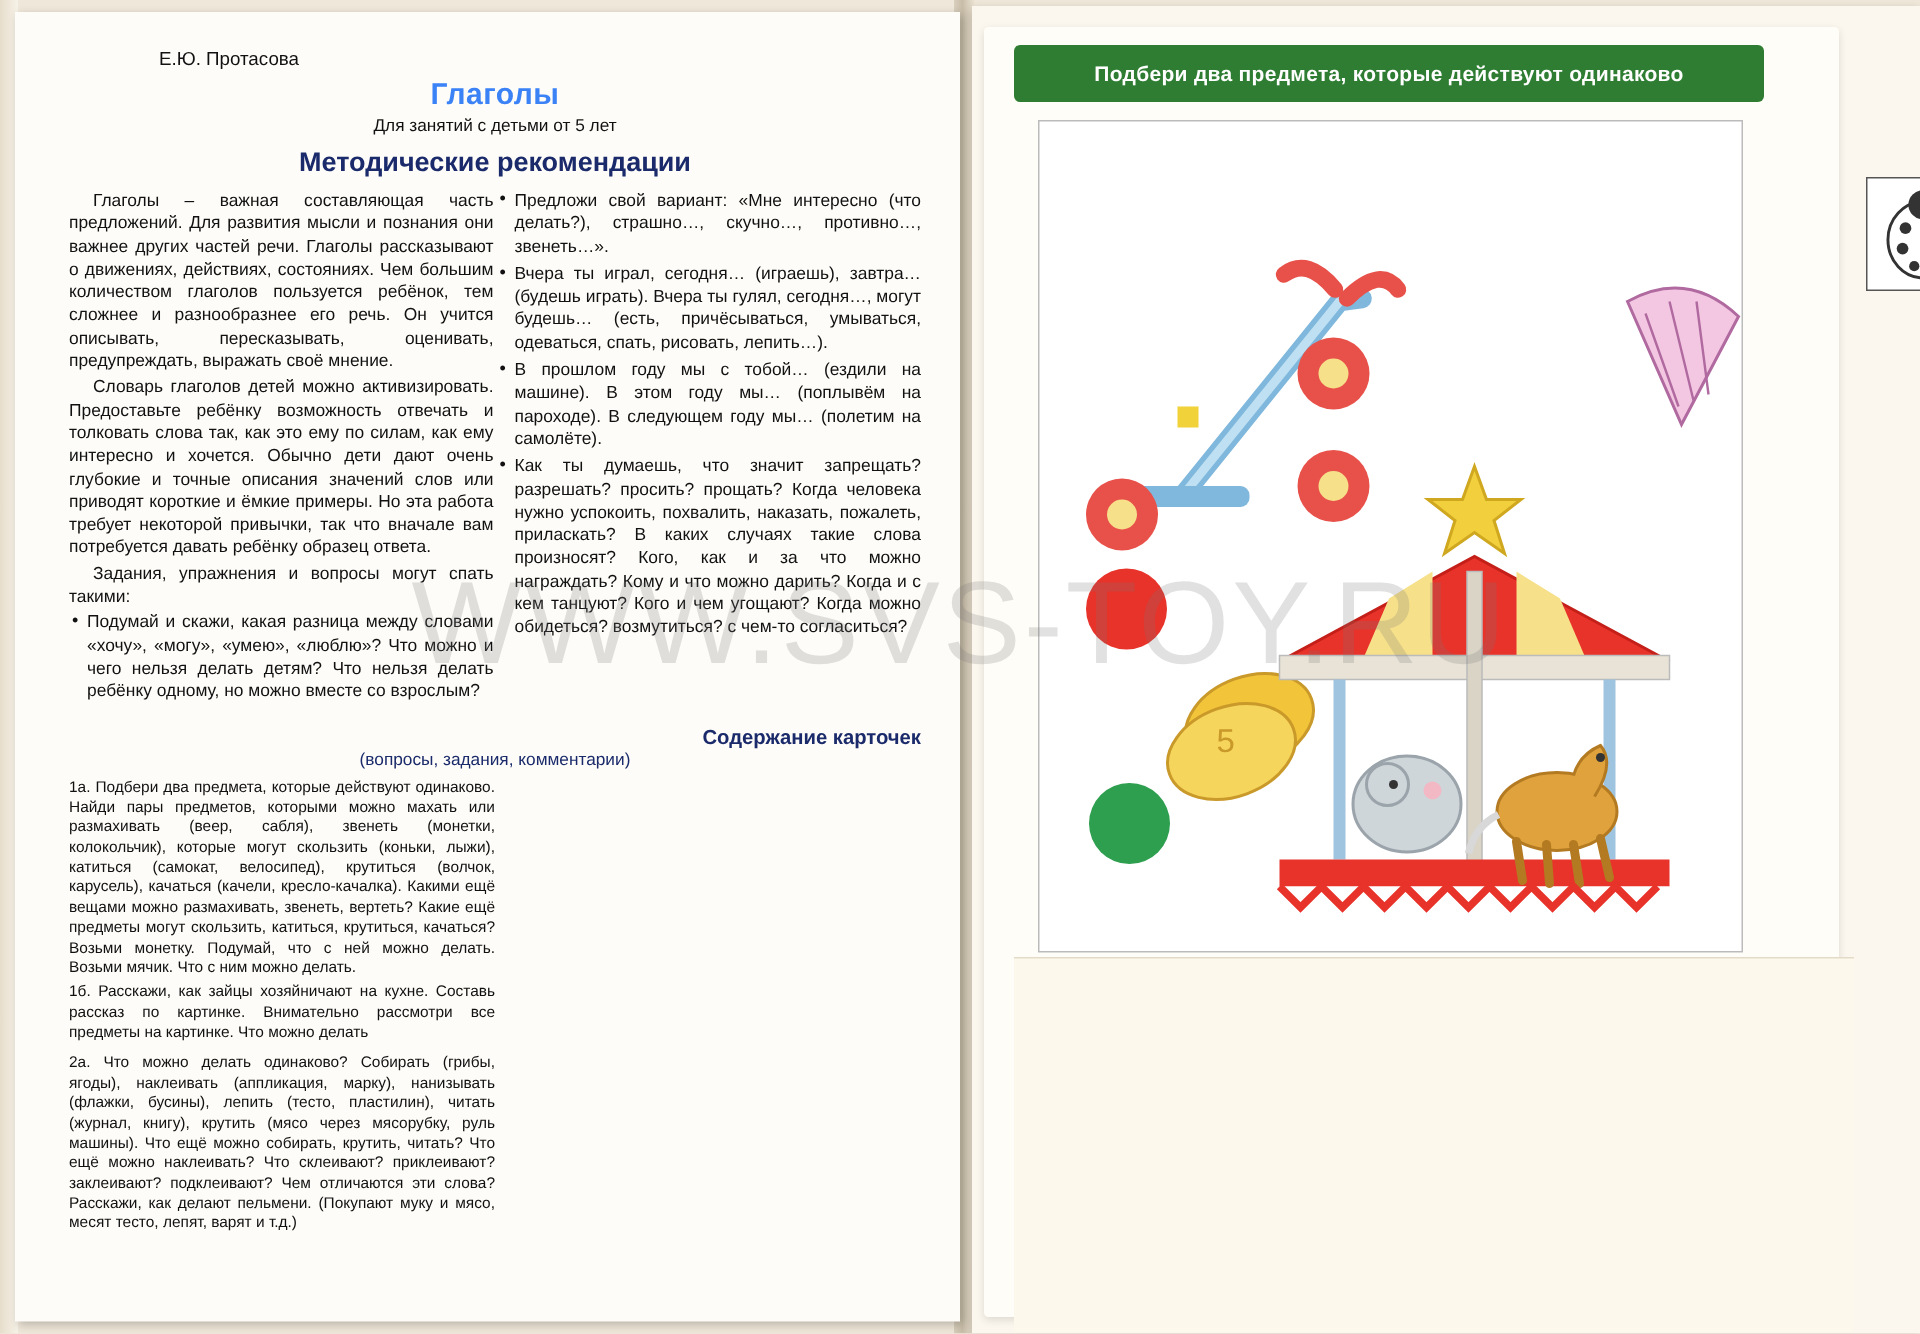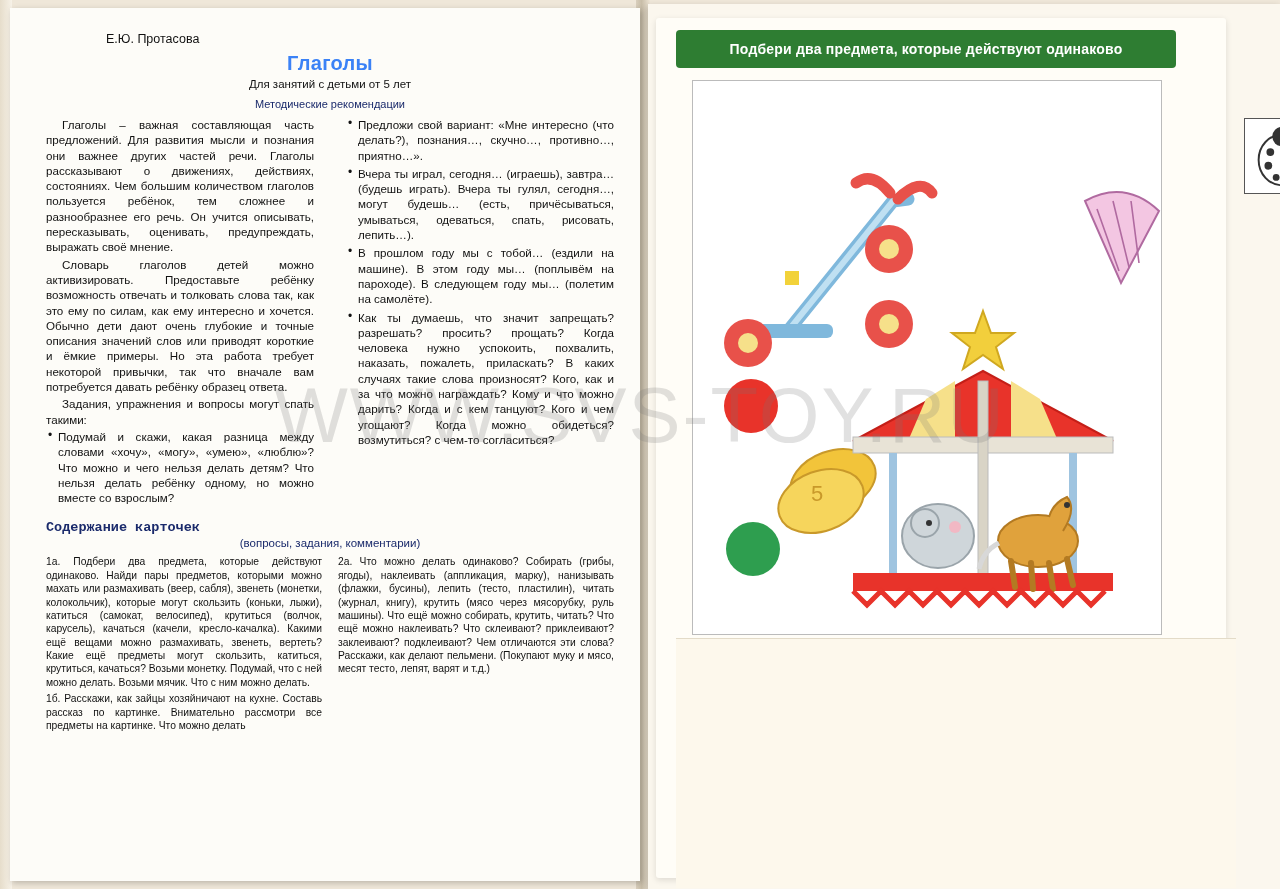--- a/index.html
+++ b/index.html
@@ -31,32 +31,32 @@
   }
   .left-edge-strip{
     position:absolute; left:0; top:0; width:12px; height:889px;
     background:linear-gradient(to right,#e6ddcb,#f7f2e8);
   }
 
   
   .author { font-size:12.5px; color:#111; margin:6px 0 6px 60px; }
   .doc-title { text-align:center; font-size:20px; font-weight:bold; color:#3b82f6; letter-spacing:.3px;}
   .doc-sub { text-align:center; font-size:11.5px; color:#111; margin-top:3px;}
-  .doc-h2 { text-align:center; font-size:11px; font-weight:normal; color:#1a2a6b; margin:8px 0 7px;}
-  .cols { display:flex; gap:32px; }
+  .doc-h2 { text-align:center; font-size:18px; font-weight:bold; color:#1a2a6b; margin:8px 0 7px;}
+  .cols { display:flex; gap:2px; }
   .col { width:50%; }
   .col p, .col li { font-size:11.6px; line-height:1.32; text-align:justify; color:#111; margin:0 0 2px; }
   .col p.ind { text-indent:16px; }
   ul.bul { list-style:none; margin:0; padding:0; }
   ul.bul li { position:relative; padding-left:12px; margin-bottom:3px; }
   ul.bul li:before{ content:"•"; position:absolute; left:2px; top:-1px; font-size:12px; }
 
-  .sec-title { text-align:left; font-size:13.5px; font-weight:bold; color:#1a2a6b; margin:12px 0 2px;font-family:Liberation Mono, monospace;}
+  .sec-title { text-align:right; font-size:13.5px; font-weight:bold; color:#1a2a6b; margin:12px 0 2px;}
   .sec-sub { text-align:center; font-size:11.5px; color:#1a2a6b; margin-bottom:6px;}
-  .cards-cols{ display:flex; gap:16px; }
+  .cards-cols{ display:flex; gap:4px;flex-direction:column; }
   .cards-cols .col { width:50%; }
   .cards-cols p { font-size:10.3px; line-height:1.3; text-align:justify; margin:0 0 3px; color:#111;}
 
   
   .card-sheet{
     position:absolute; left:8px; top:14px; width:570px; height:860px;
     background:#fffdf7;
     border-radius:3px;
     box-shadow:0 2px 6px rgba(0,0,0,.12);
   }
@@ -109,21 +109,21 @@
         <div class="col">
           <p class="ind">Глаголы – важная составляющая часть предложений. Для развития мысли и познания они важнее других частей речи. Глаголы рассказывают о движениях, действиях, состояниях. Чем большим количеством глаголов пользуется ребёнок, тем сложнее и разнообразнее его речь. Он учится описывать, пересказывать, оценивать, предупреждать, выражать своё мнение.</p>
           <p class="ind">Словарь глаголов детей можно активизировать. Предоставьте ребёнку возможность отвечать и толковать слова так, как это ему по силам, как ему интересно и хочется. Обычно дети дают очень глубокие и точные описания значений слов или приводят короткие и ёмкие примеры. Но эта работа требует некоторой привычки, так что вначале вам потребуется давать ребёнку образец ответа.</p>
           <p class="ind">Задания, упражнения и вопросы могут спать такими:</p>
           <ul class="bul">
             <li>Подумай и скажи, какая разница между словами «хочу», «могу», «умею», «люблю»? Что можно и чего нельзя делать детям? Что нельзя делать ребёнку одному, но можно вместе со взрослым?</li>
           </ul>
         </div>
         <div class="col">
           <ul class="bul">
-            <li>Предложи свой вариант: «Мне интересно (что делать?), познания…, скучно…, противно…, приятно…».</li>
+            <li>Предложи свой вариант: «Мне интересно (что делать?), страшно…, скучно…, противно…, звенеть…».</li>
             <li>Вчера ты играл, сегодня… (играешь), завтра… (будешь играть). Вчера ты гулял, сегодня…, могут будешь… (есть, причёсываться, умываться, одеваться, спать, рисовать, лепить…).</li>
             <li>В прошлом году мы с тобой… (ездили на машине). В этом году мы… (поплывём на пароходе). В следующем году мы… (полетим на самолёте).</li>
             <li>Как ты думаешь, что значит запрещать? разрешать? просить? прощать? Когда человека нужно успокоить, похвалить, наказать, пожалеть, приласкать? В каких случаях такие слова произносят? Кого, как и за что можно награждать? Кому и что можно дарить? Когда и с кем танцуют? Кого и чем угощают? Когда можно обидеться? возмутиться? с чем-то согласиться?</li>
           </ul>
         </div>
       </div>
 
       <div class="sec-title">Содержание карточек</div>
       <div class="sec-sub">(вопросы, задания, комментарии)</div>
 

